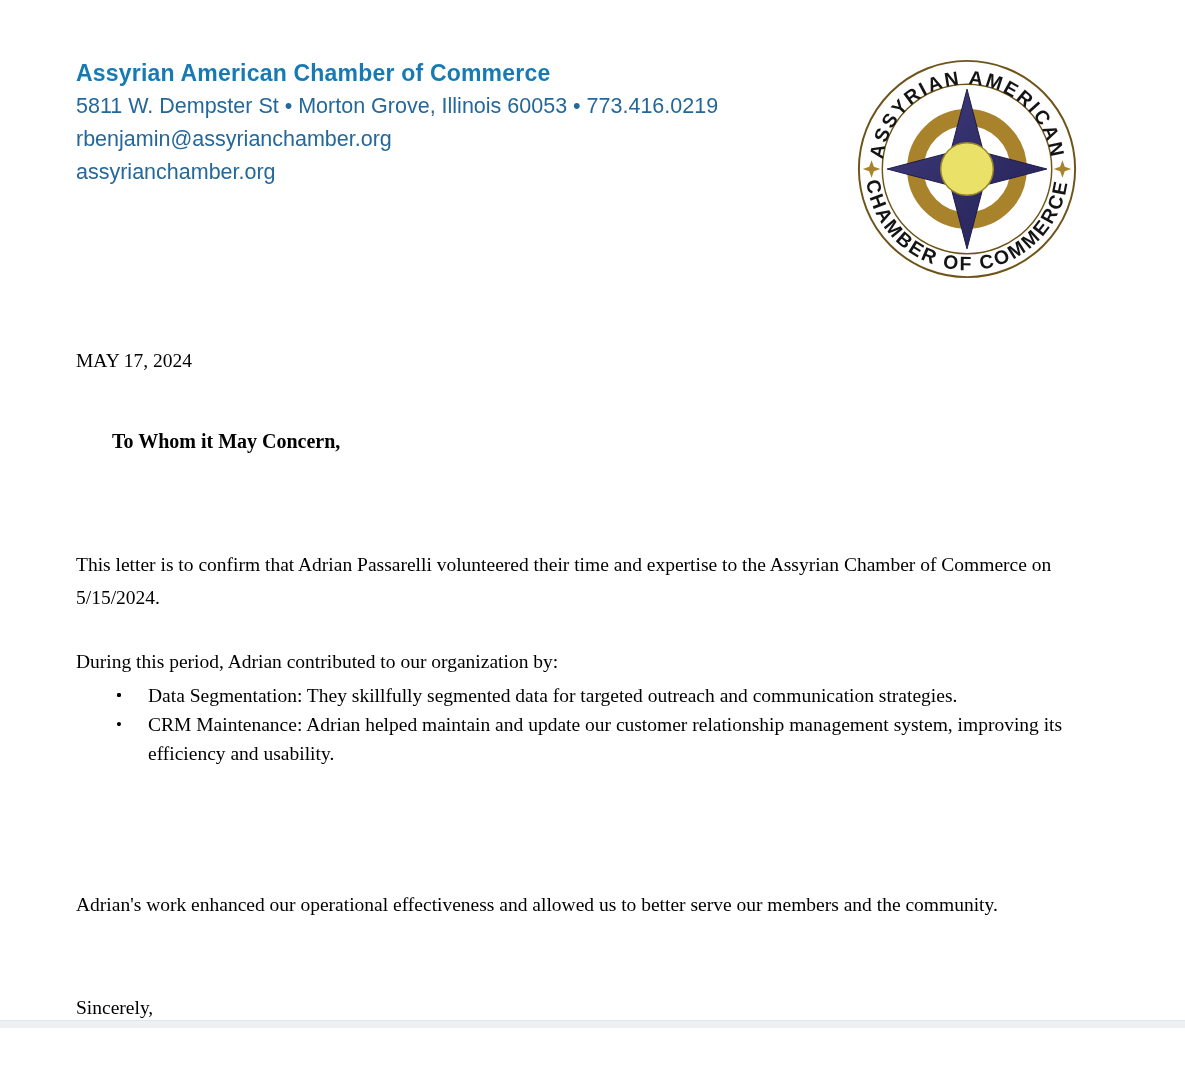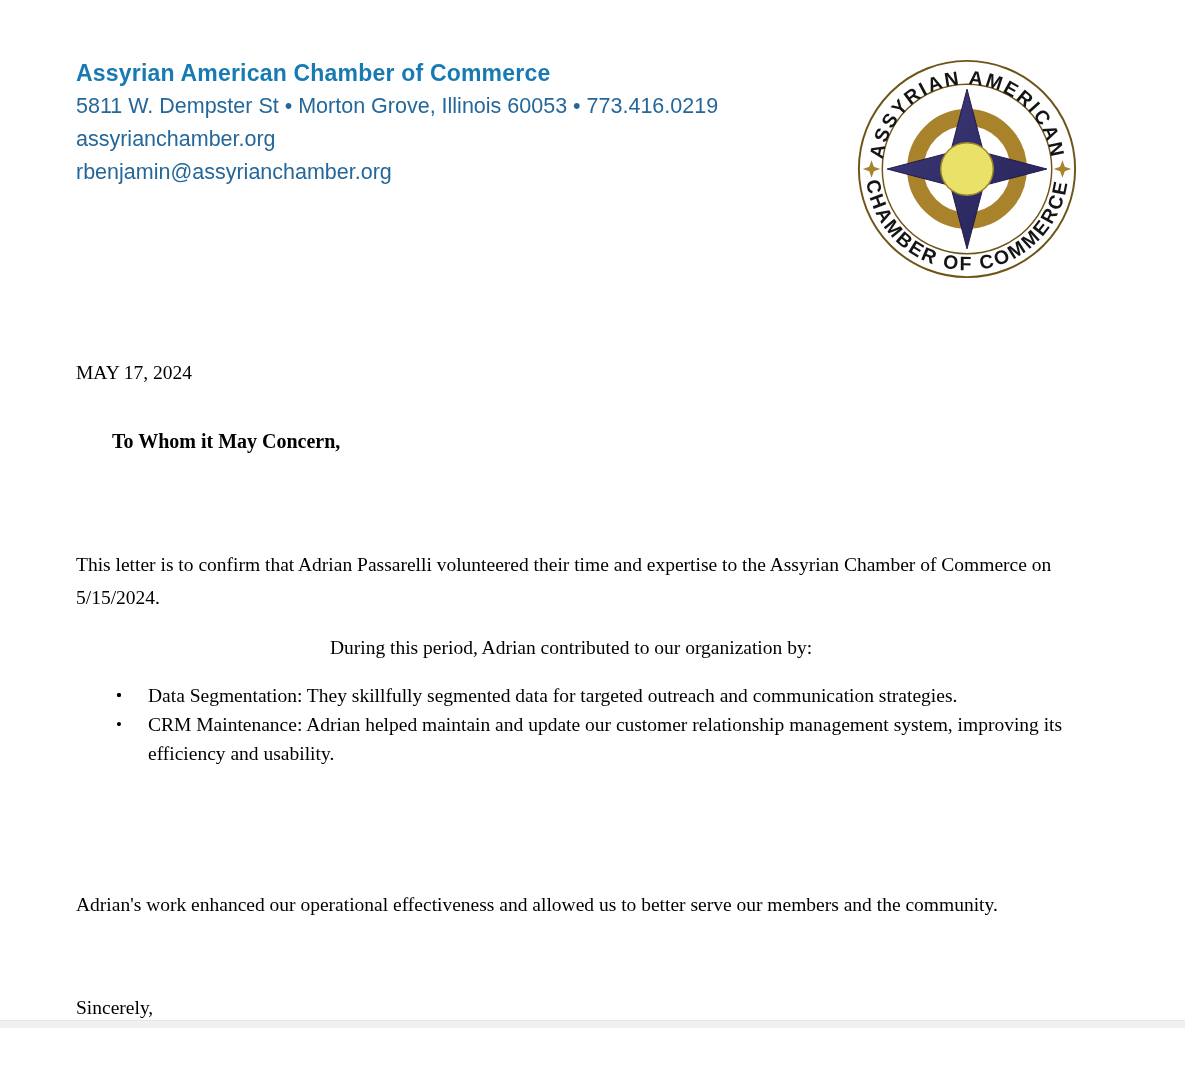--- a/index.html
+++ b/index.html
@@ -56,24 +56,24 @@
     fill: #141414;
   }
 
   
   .letter-text {
     position: absolute;
     left: 76px;
     font-size: 19.5px;
     line-height: 33px;
   }
-  .date-line { top: 356px; }
+  .date-line { top: 344px; }
   .salutation { top: 425px; font-weight: bold; font-size: 20px; margin-left: 36px; }
   .para-1 { top: 548px; width: 990px; }
-  .para-2 { top: 631px; width: 990px; text-align: center; }
+  .para-2 { top: 645px; width: 990px; }
   .para-3 { top: 888px; width: 985px; }
   .closing-line { top: 991px; }
   .signature-name {
     top: 1044px;
     font-family: Liberation Sans, sans-serif;
     font-size: 20px;
     line-height: 28px;
     color: #1a1a1a;
   }
 
@@ -108,22 +108,22 @@
   }
 </style>
 </head>
 <body>
 
 <div class="page">
 
   <div class="header-block">
     <h1 class="org-name">Assyrian American Chamber of Commerce</h1>
     <div class="contact-line">5811 W. Dempster St • Morton Grove, Illinois 60053 • 773.416.0219</div>
+    <div class="contact-line">rbenjamin@assyrianchamber.org</div>
     <div class="contact-line">assyrianchamber.org</div>
-    <div class="contact-line">rbenjamin@assyrianchamber.org</div>
   </div>
 
   <div class="logo-wrap">
     <svg viewBox="0 0 230 230" aria-hidden="true">
       <defs>
         <path id="arcTop" d="M 28,115 A 87,87 0 0 1 202,115" fill="none"></path>
         <path id="arcBottom" d="M 11,115 A 104,104 0 0 0 219,115" fill="none"></path>
         <linearGradient id="starGrad" x1="0%" y1="0%" x2="100%" y2="100%">
           <stop offset="0%" stop-color="#413e7e"></stop>
           <stop offset="50%" stop-color="#302d68"></stop>

